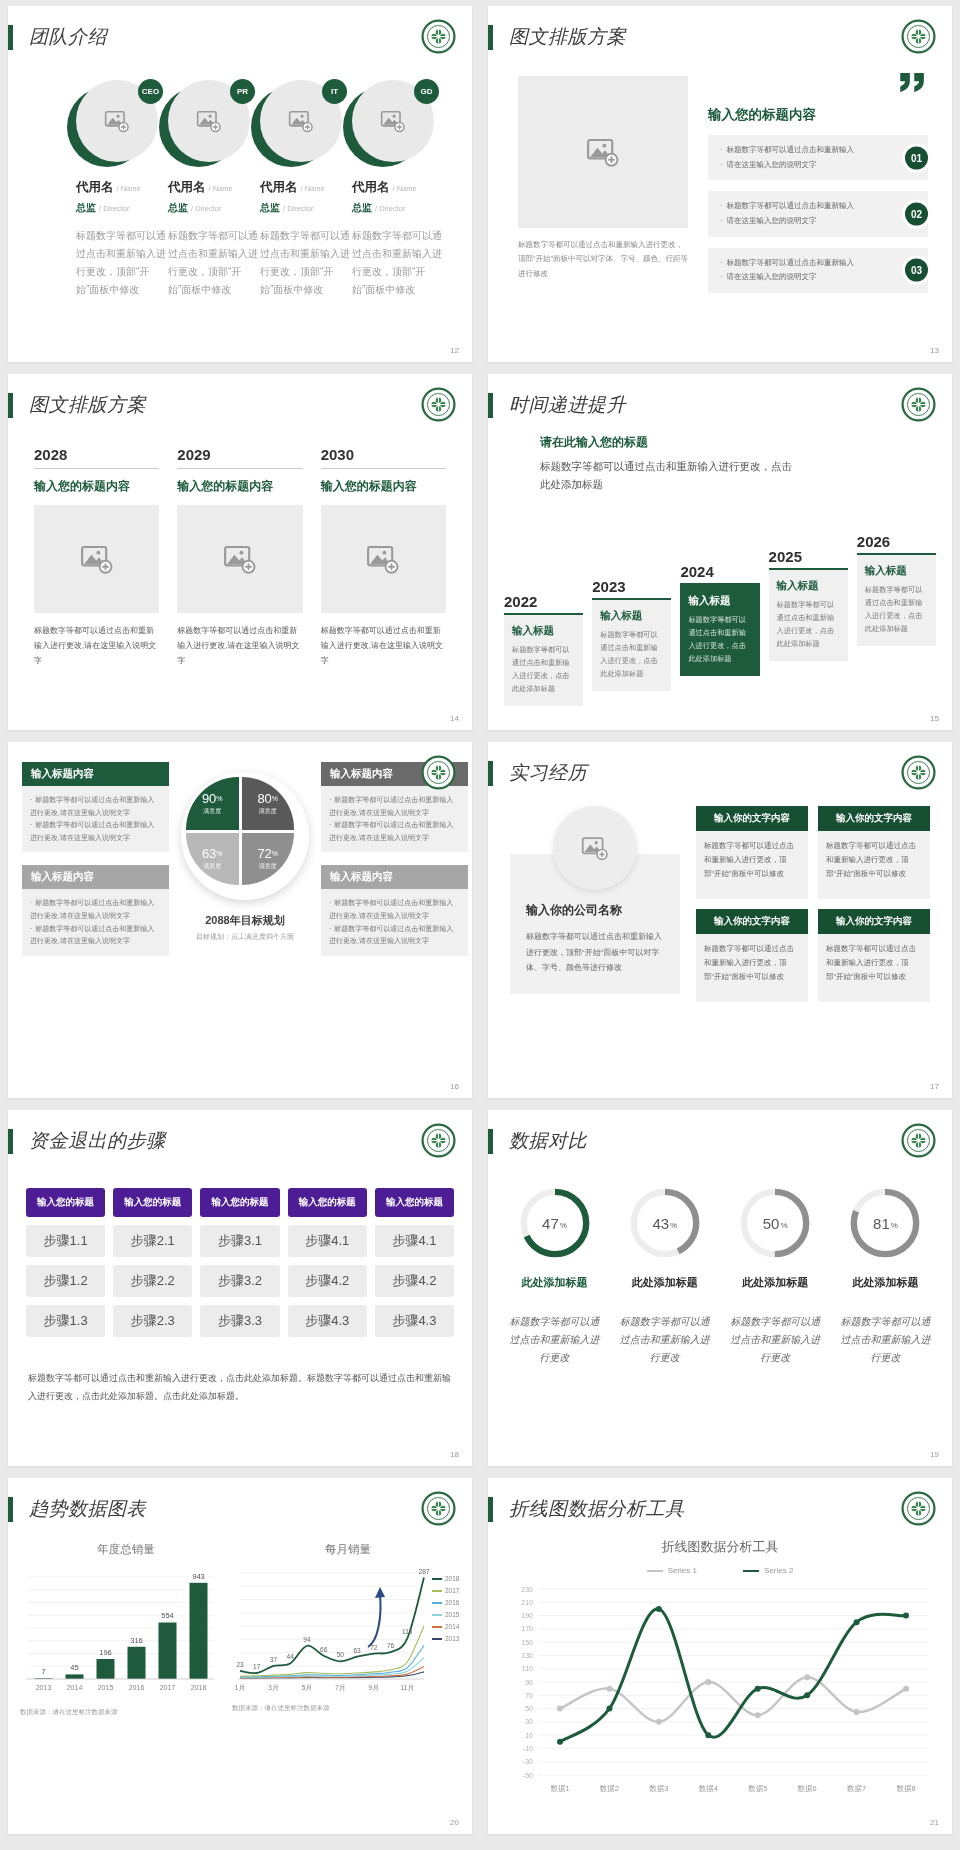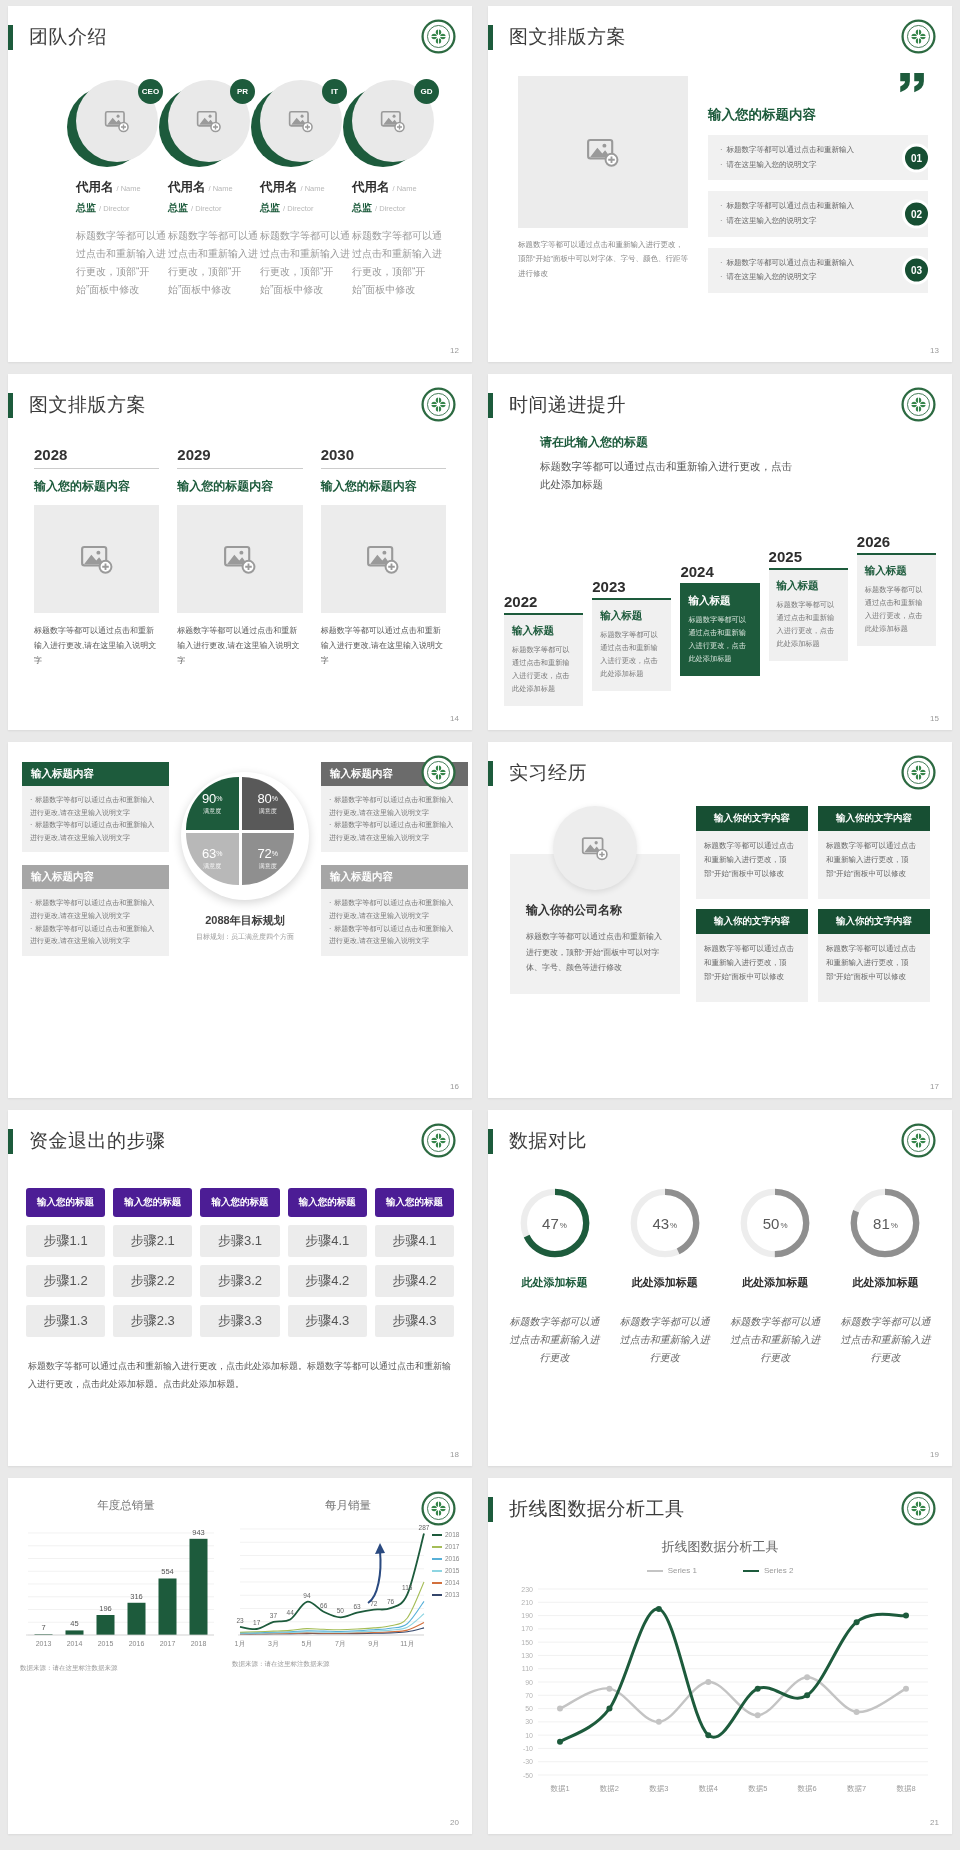--- a/index.html
+++ b/index.html
@@ -1,19 +1,19 @@
 <!DOCTYPE html>
 <html><head>
 <meta charset="utf-8">
 <style>
   html,body{margin:0;padding:0;}
   body{width:960px;height:1850px;background:#e9e9e9;font-family:"Liberation Sans","DejaVu Sans",sans-serif;-webkit-font-smoothing:antialiased;}
   .board{display:grid;grid-template-columns:464px 464px;grid-auto-rows:356px;gap:12px 16px;padding:6px 8px;}
   .slide{position:relative;background:#fff;overflow:hidden;box-shadow:0 1px 2px rgba(0,0,0,.07);}
-  .titlebar{display:flex;align-items:flex-end;gap:16px;margin:18px 20px 0 0;}
+  .titlebar{display:flex;align-items:flex-end;gap:16px;margin:18px 20px 0 0;font-style:italic;}
   .accent{width:5px;height:25px;background:#1d5b3c;flex:0 0 auto;}
   .stitle{font-size:19px;color:#3c3c3c;letter-spacing:.5px;}
   .logo{position:absolute;top:13px;right:16px;width:35px;height:35px;}
   .pageno{position:absolute;bottom:7px;right:13px;font-size:8px;color:#9a9a9a;}
   .imgbox{background:#ececec;display:flex;align-items:center;justify-content:center;}
   .imgbox svg{width:34px;height:34px;}
 
   
   .members{display:flex;justify-content:flex-end;margin:30px 28px 0 32px;gap:0;}
   .member{width:92px;}
@@ -91,21 +91,21 @@
   .s6-cd{font-size:8px;color:#666;line-height:1.95;}
   .s6-grid{flex:1;display:grid;grid-template-columns:1fr 1fr;gap:10px;align-content:start;}
   .h6{background:#174f33;color:#fff;font-weight:700;font-size:9.5px;text-align:center;padding:6px 4px;}
   .b6{background:#f1f1f1;padding:8px;font-size:7.5px;color:#666;line-height:1.85;min-height:52px;}
 
   
   .s7-cols{display:flex;gap:8px;margin:34px 18px 0;}
   .s7c{flex:1;}
   .s7h{background:#4c1d95;color:#fff;font-weight:700;font-size:9.5px;text-align:center;padding:8px 2px;border-radius:3px;white-space:nowrap;}
   .s7s{background:#ececec;color:#555;font-size:13px;text-align:center;padding:7px 2px;margin-top:8px;border-radius:2px;}
-  .s7f{margin:20px 20px 0;font-size:9px;color:#555;line-height:2.05;}
+  .s7f{margin:32px 20px 0;font-size:9px;color:#555;line-height:2.05;}
 
   
   .s8-row{display:flex;justify-content:space-between;margin:30px 16px 0;}
   .s8c{width:101px;display:flex;flex-direction:column;align-items:center;text-align:center;}
   .donut{position:relative;width:78px;height:78px;}
   .donut svg{width:78px;height:78px;display:block;}
   .dv{position:absolute;inset:0;display:flex;align-items:center;justify-content:center;font-size:15px;color:#595959;}
   .dv .u{font-size:8px;margin-left:1px;margin-top:5px;}
   .s8h{margin-top:13px;font-weight:700;font-size:11px;}
   .s8d{margin-top:23px;font-size:10px;color:#666;line-height:1.8;width:92px;font-style:italic;}
@@ -592,20 +592,24 @@
             </div>
         </div>
         <div class="s8h" style="color: rgb(47, 47, 47);">此处添加标题</div>
         <div class="s8d">标题数字等都可以通过点击和重新输入进行更改</div>
       </div>
     </div>
     <span class="pageno">19</span>
   </div>
 
   <div class="slide">
+    <div class="titlebar">
+        <span class="accent"></span>
+      <span class="stitle">趋势数据图表</span>
+      </div>
     <svg class="logo">
         <use href="#sym-logo"></use>
       </svg>
     <div class="s9-row">
       <div class="s9-block">
         <div class="ct9">年度总销量</div>
         <svg id="bar-chart" viewBox="0 0 200 142" width="200" height="142">
             <line x1="8" y1="18" x2="194" y2="18" stroke="#ececec" stroke-width="0.7"></line>
             <line x1="8" y1="30.75" x2="194" y2="30.75" stroke="#ececec" stroke-width="0.7"></line>
             <line x1="8" y1="43.5" x2="194" y2="43.5" stroke="#ececec" stroke-width="0.7"></line>

